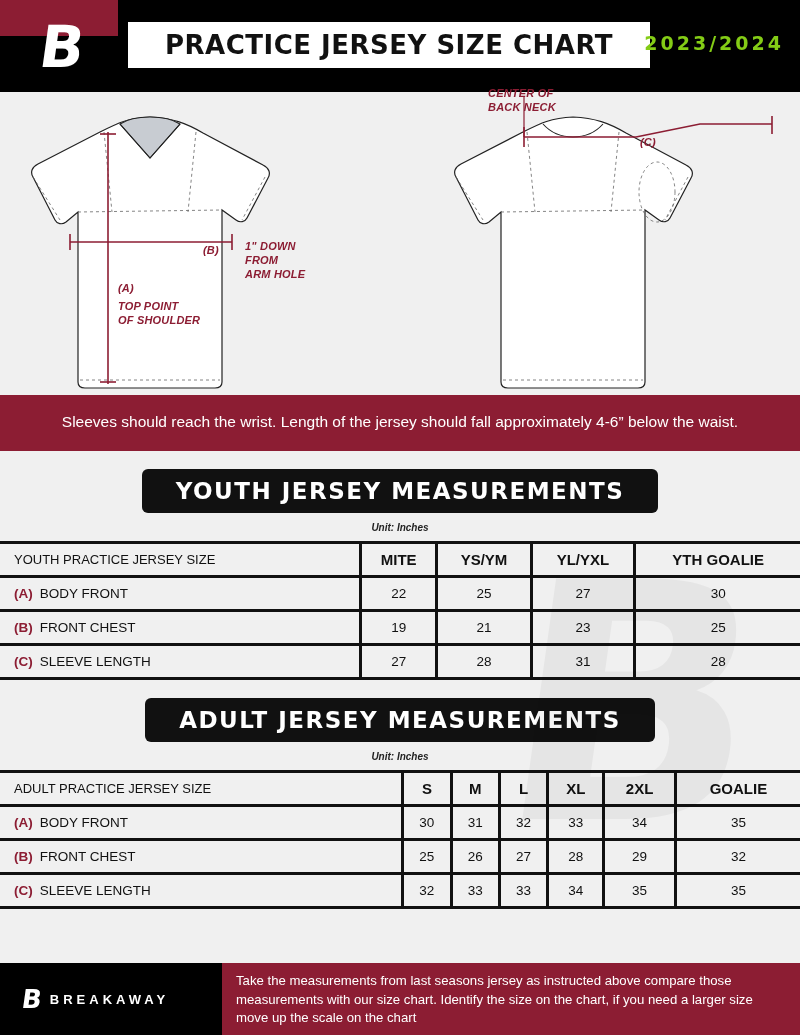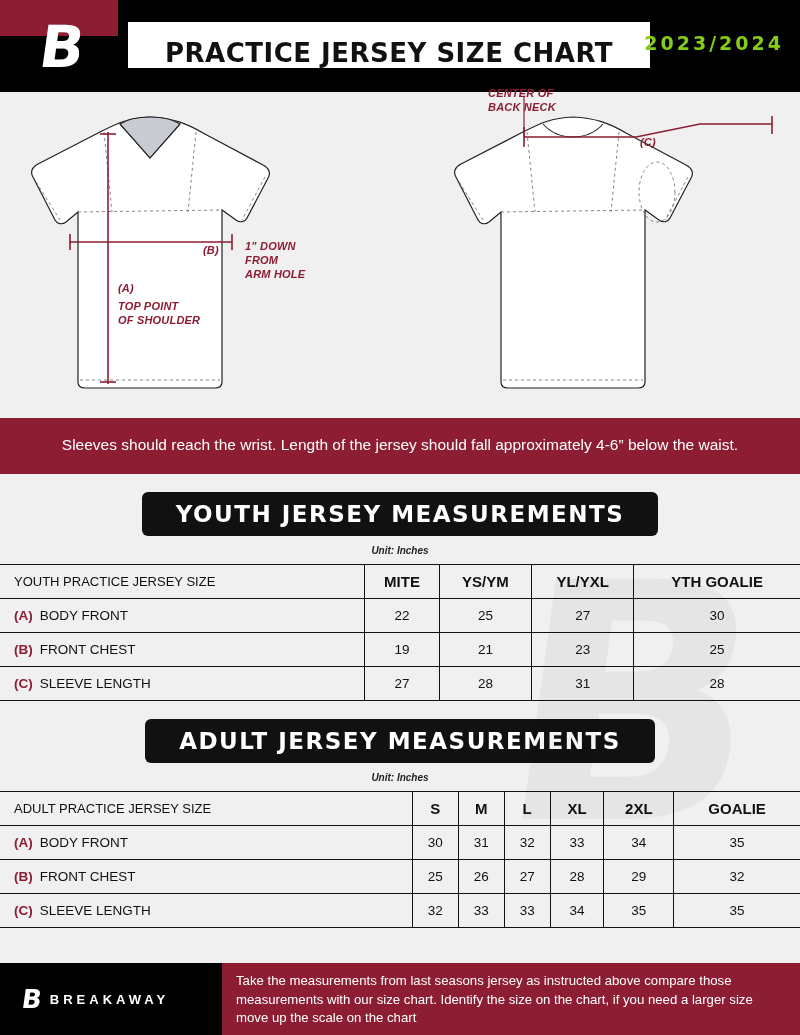--- a/index.html
+++ b/index.html
@@ -17,21 +17,21 @@
     position: absolute; left: 0; top: 0; width: 118px; height: 36px;
     background: #8c1d33;
   }
   .logo-box {
     position: absolute; left: 22px; top: 14px; width: 78px; height: 66px;
     display: flex; align-items: center; justify-content: center;
   }
   .logo-b { font-family: "DejaVu Sans", sans-serif; font-weight: 700; font-size: 58px; color: #fff; line-height: 1; letter-spacing: -2px; transform: skewX(-8deg); }
   .title-plate {
     position: absolute; left: 128px; top: 22px; width: 522px; height: 46px;
-    background: #ffffff; display: flex; align-items: flex-end; justify-content: center;
+    background: #ffffff; display: flex; align-items: center; justify-content: center;
   }
   .title-plate span {
     font-family: "DejaVu Sans", sans-serif;
     font-weight: 700; font-size: 26px; letter-spacing: 0.5px; color: #111;
   }
   .season {
     position: absolute; right: 16px; top: 32px;
     font-family: "DejaVu Sans", sans-serif; font-weight: 700;
     font-size: 19px; letter-spacing: 3px; color: #84cc16;
   }
@@ -48,41 +48,41 @@
   .note-a2 { left: 118px; top: 208px; font-weight: 700; }
   .note-b { left: 203px; top: 152px; }
   .note-armhole { left: 245px; top: 148px; }
   .note-c { left: 640px; top: 44px; }
   .note-neck { left: 488px; top: -5px; text-align: left; }
 
   
   .maroon-bar {
     background: #8c1d33; color: #ffffff;
     padding: 16px 60px 18px; text-align: center;
-    font-size: 15.5px; line-height: 1.45; margin-top: 23px;
+    font-size: 15.5px; line-height: 1.45;
   }
 
   
   .plate-wrap { display: flex; justify-content: center; padding-top: 18px; background: #f0f0f0; }
   .plate {
     background: #111; color: #fff; border-radius: 6px;
     padding: 9px 34px;
     font-family: "DejaVu Sans", sans-serif;
     font-weight: 700; font-size: 23px; letter-spacing: 1.5px;
   }
   .unit {
     text-align: center; font-style: italic; font-weight: 700;
     font-size: 10px; color: #222; padding: 9px 0 8px; background: #f0f0f0;
   }
 
   
   table { width: 100%; border-collapse: collapse; background: transparent; }
   .tbl-wrap { background: #f0f0f0; }
   th, td {
-    border: 1px solid #6d28d9;
+    border: 3px solid #6d28d9;
     font-size: 13.5px; color: #111; text-align: center;
     height: 34px; padding: 0 4px;
   }
   th:first-child, td:first-child { text-align: left; padding-left: 14px; }
   thead th { font-weight: 400; font-size: 13px; }
   thead th.size-col { font-weight: 700; font-size: 15px; }
   tbody td { font-size: 13.5px; }
   tbody td:first-child { font-size: 13.5px; margin-left: 43px; }
   .tag { color: #8c1d33; font-weight: 700; margin-right: 7px; }
   table, th, td { border-color: #111; }

